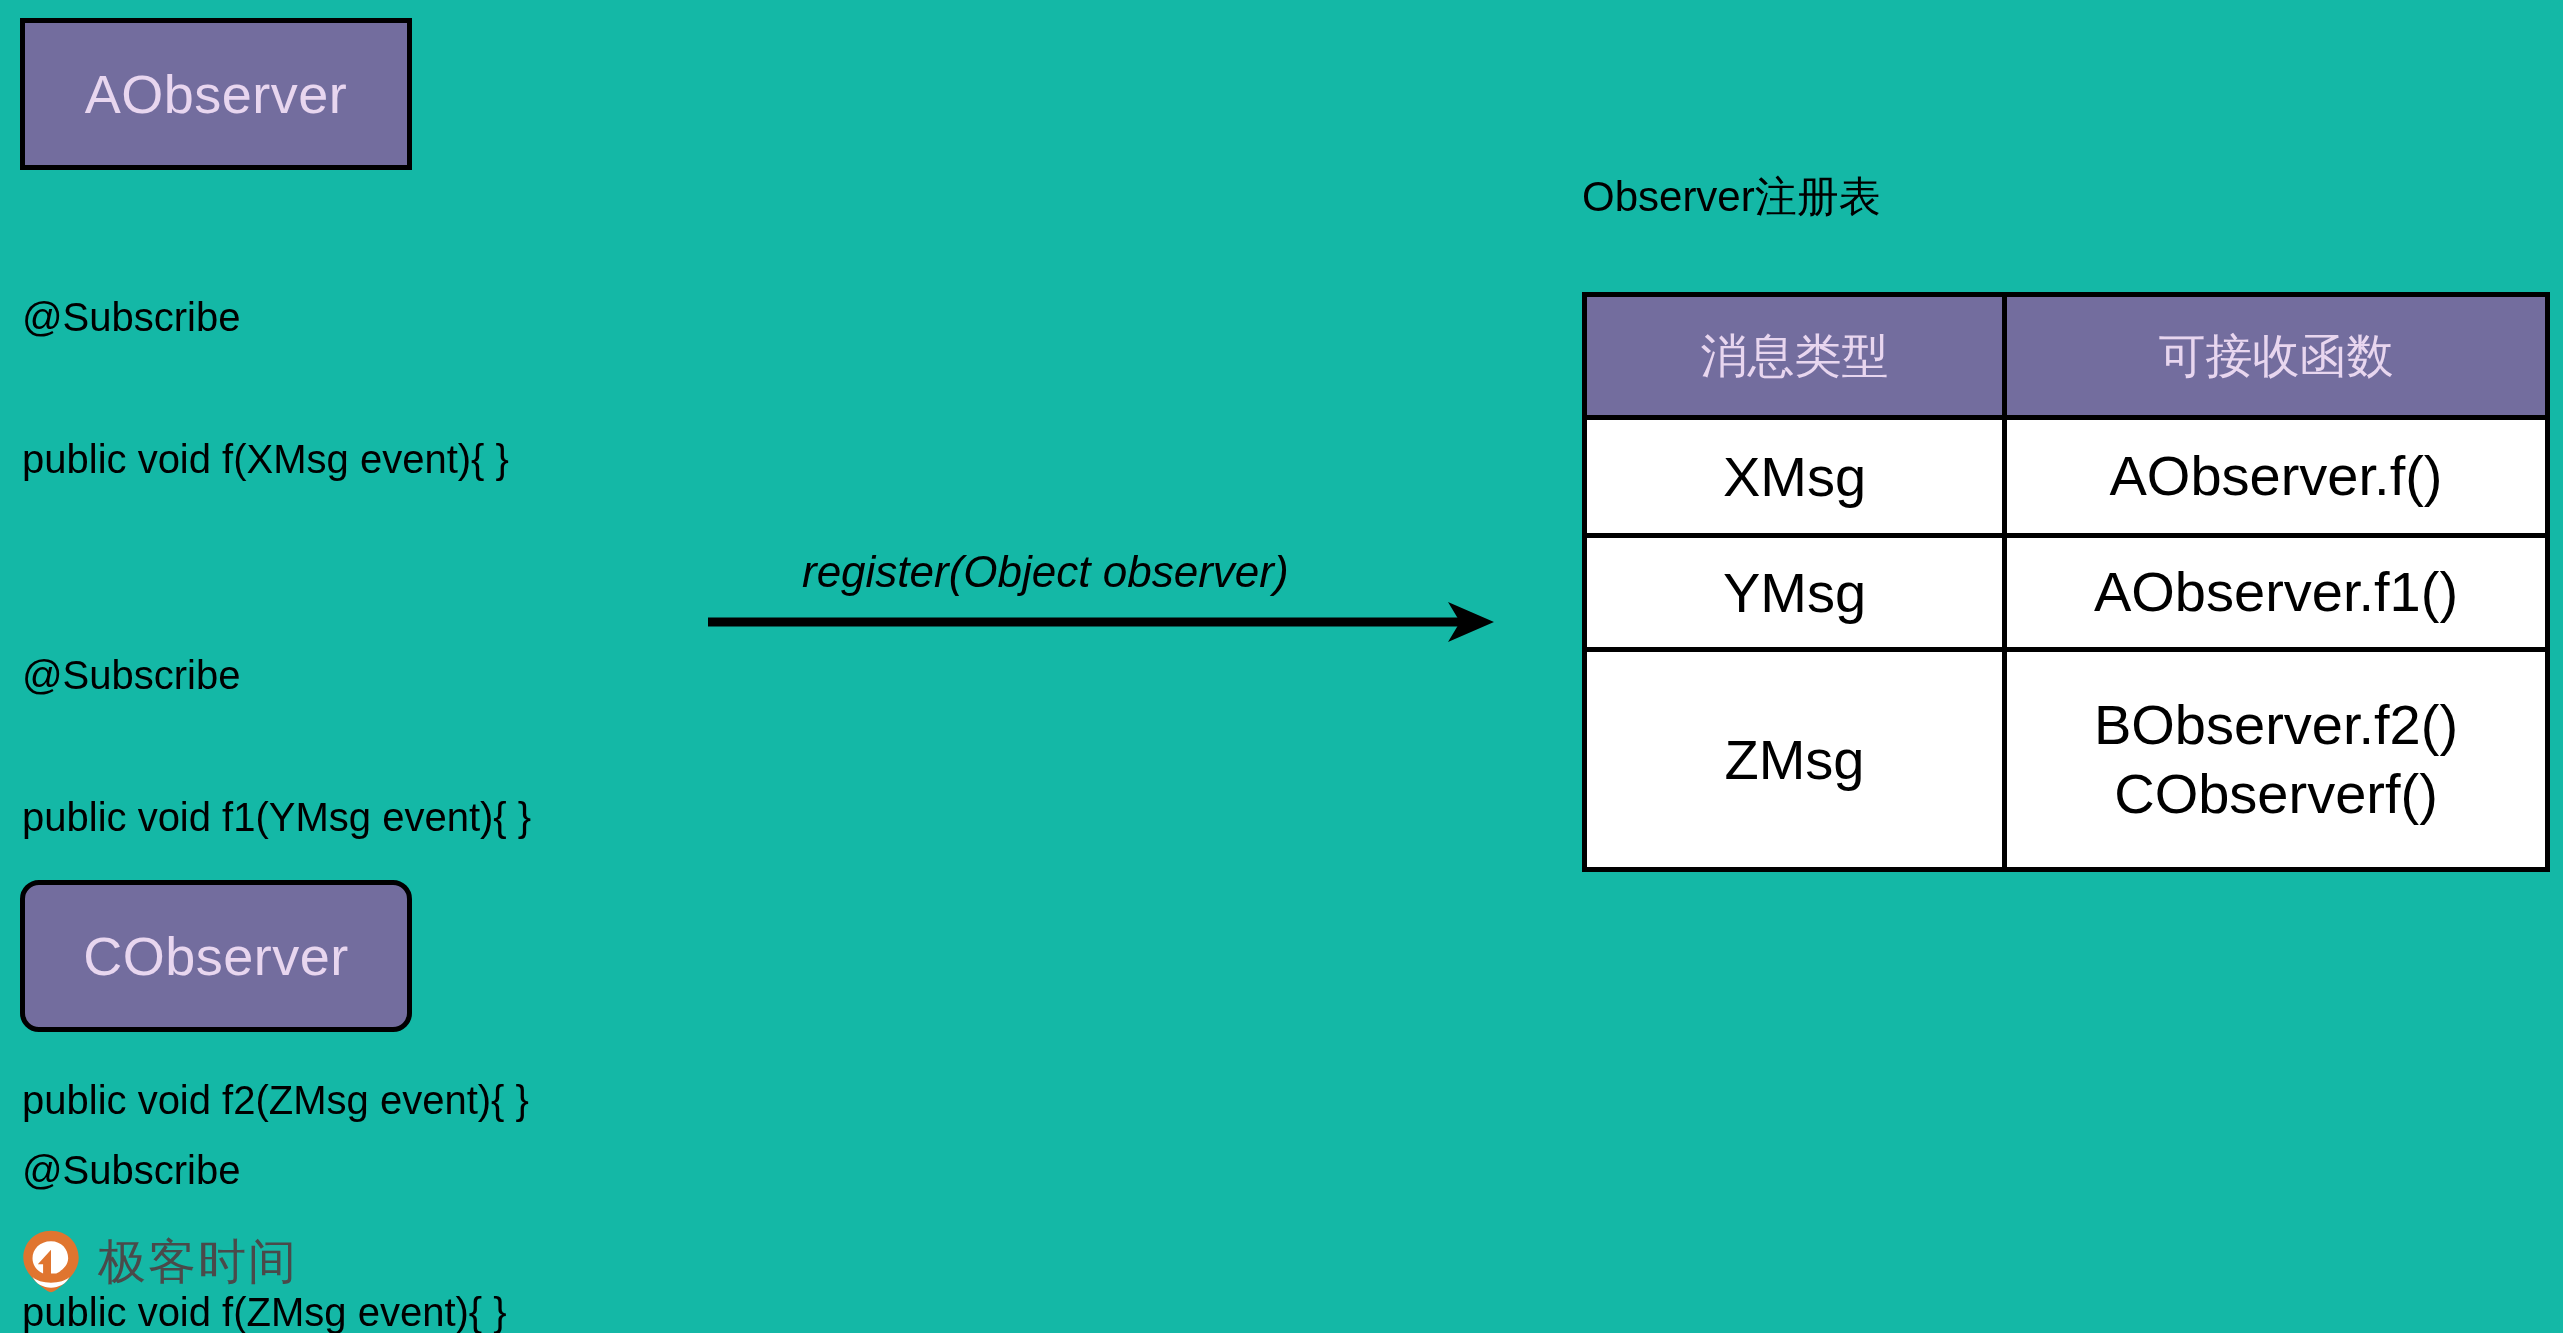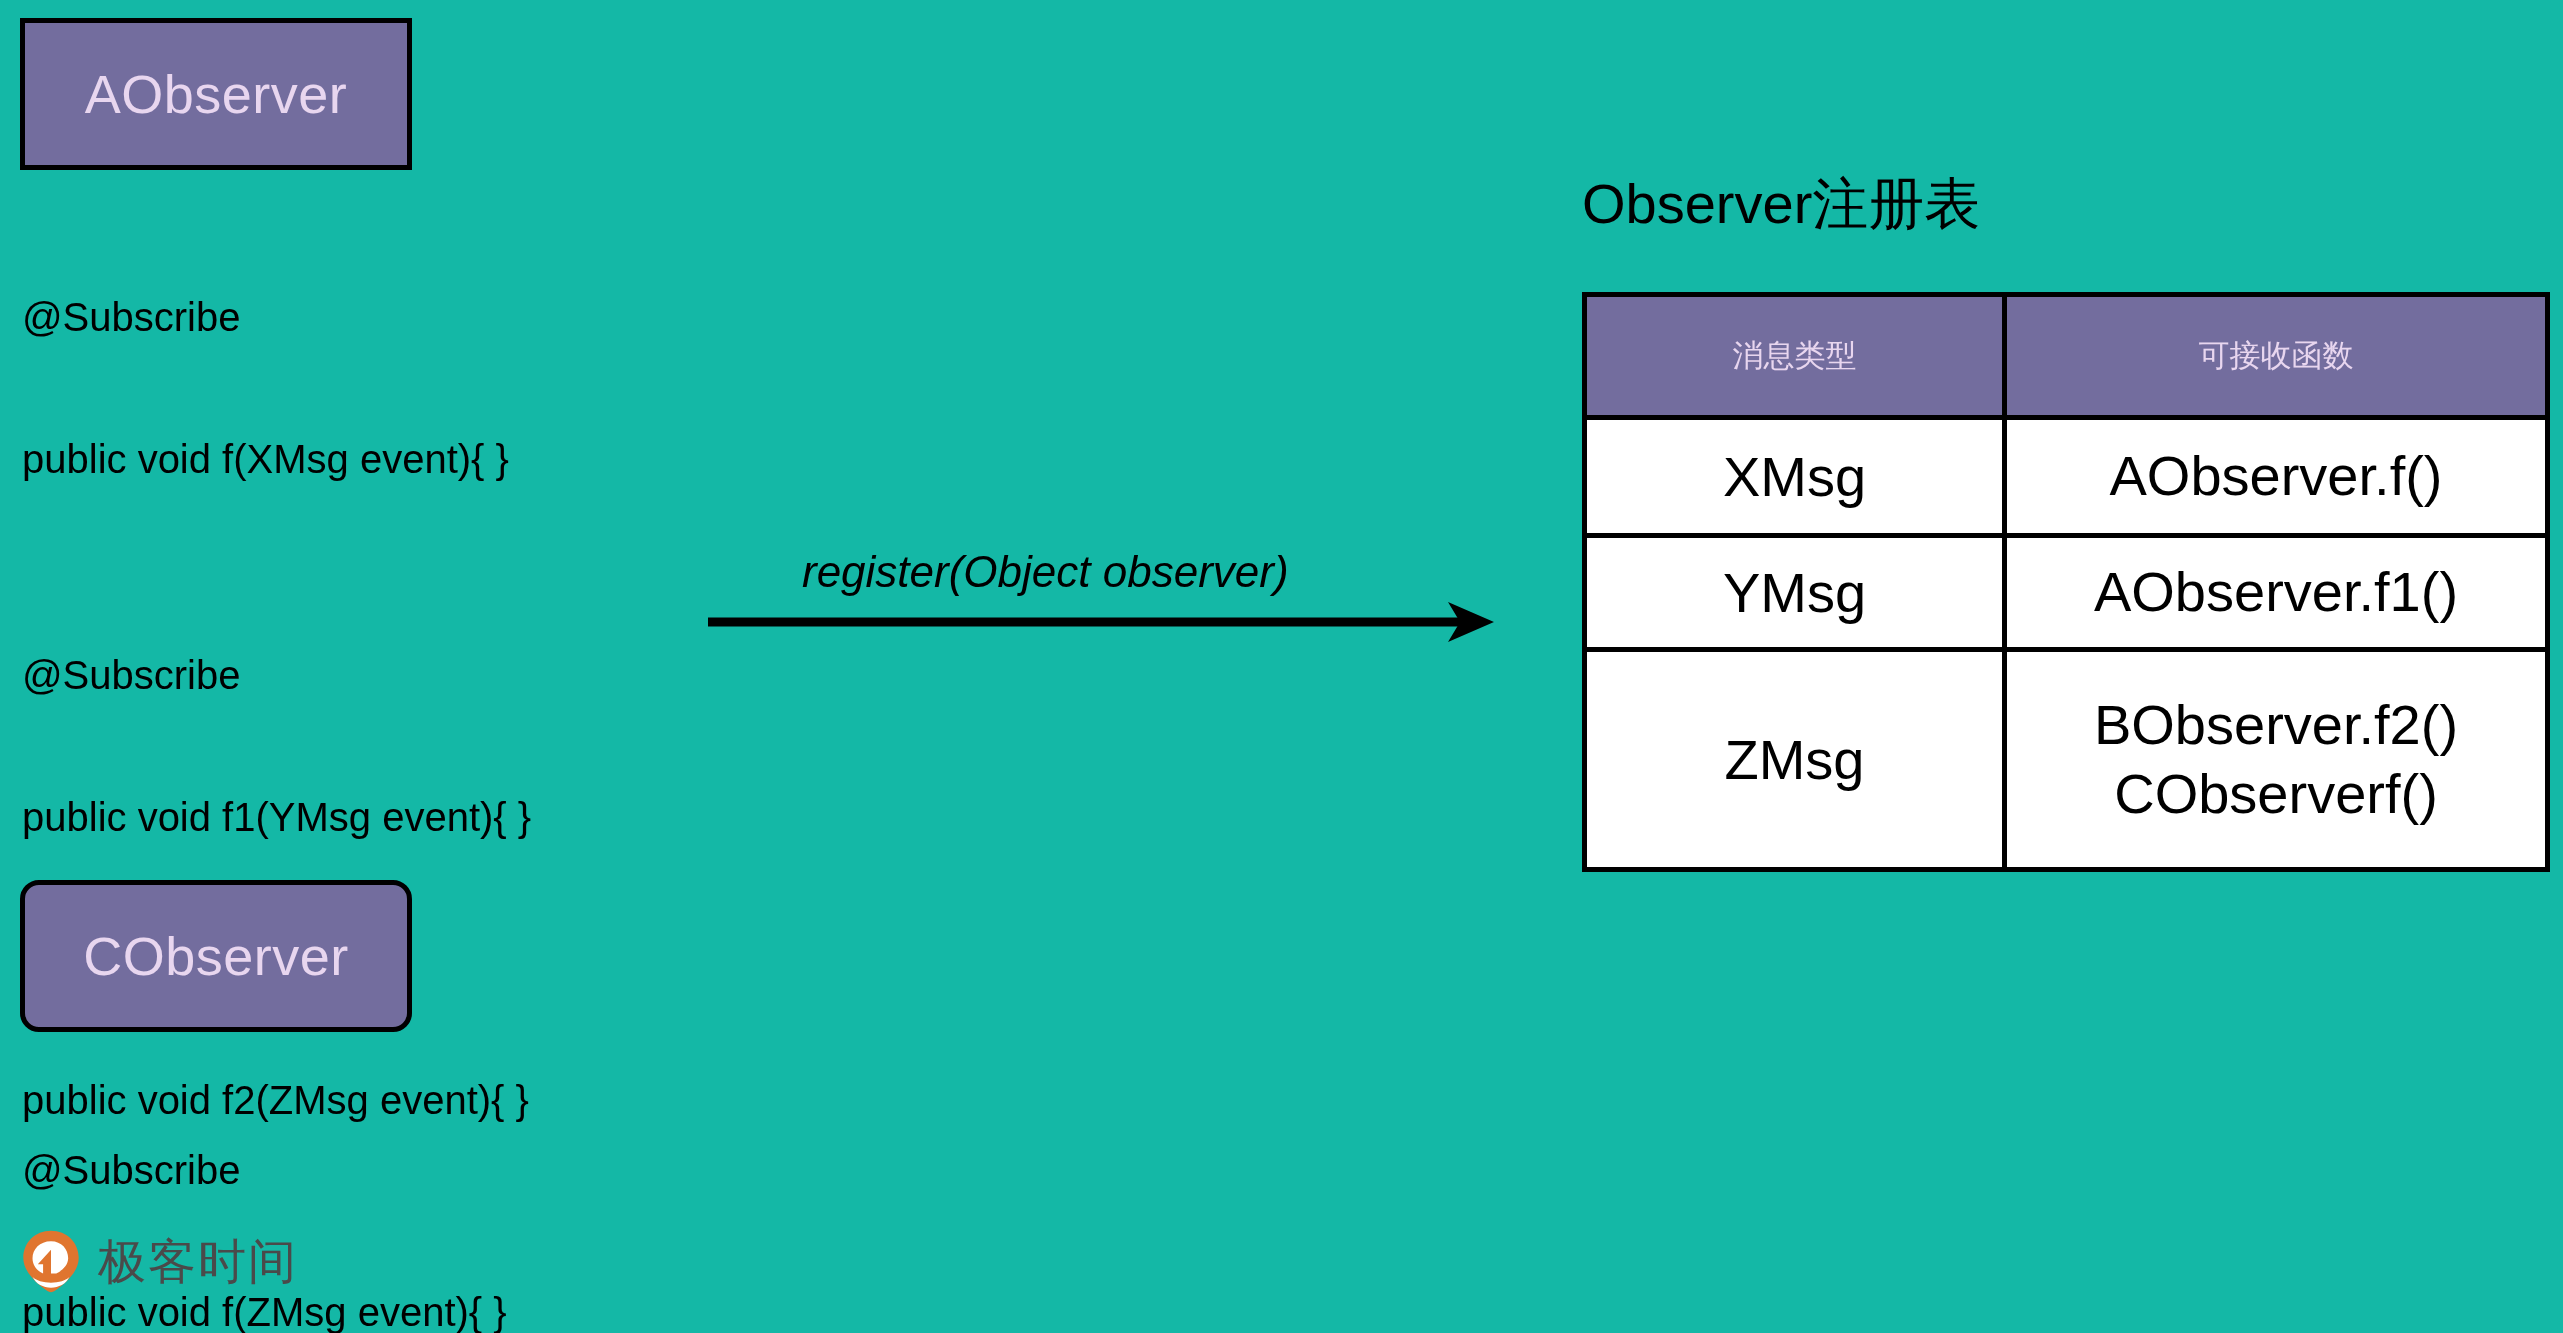--- a/index.html
+++ b/index.html
@@ -59,42 +59,42 @@
     position: absolute;
     font-size: 44px;
     line-height: 1;
     color: #000000;
     white-space: nowrap;
   }
 
   
   .table-title {
     position: absolute;
-    font-size: 56px;
+    font-size: 42px;
     line-height: 1;
     color: #000000;
     white-space: nowrap;
   }
   .reg-table {
     position: absolute;
     border-collapse: collapse;
     table-layout: fixed;
   }
   .reg-table th,
   .reg-table td {
     border: 5px solid #000000;
     text-align: center;
     vertical-align: middle;
     font-weight: normal;
     padding: 0;
   }
   .reg-table thead th {
     background: #736d9e;
     color: #e8d6ef;
-    font-size: 31px;
+    font-size: 47px;
     height: 118px;
   }
   .reg-table tbody td {
     background: #ffffff;
     color: #000000;
     font-size: 56px;
   }
   .cell-lines span {
     display: block;
     line-height: 1.22;

